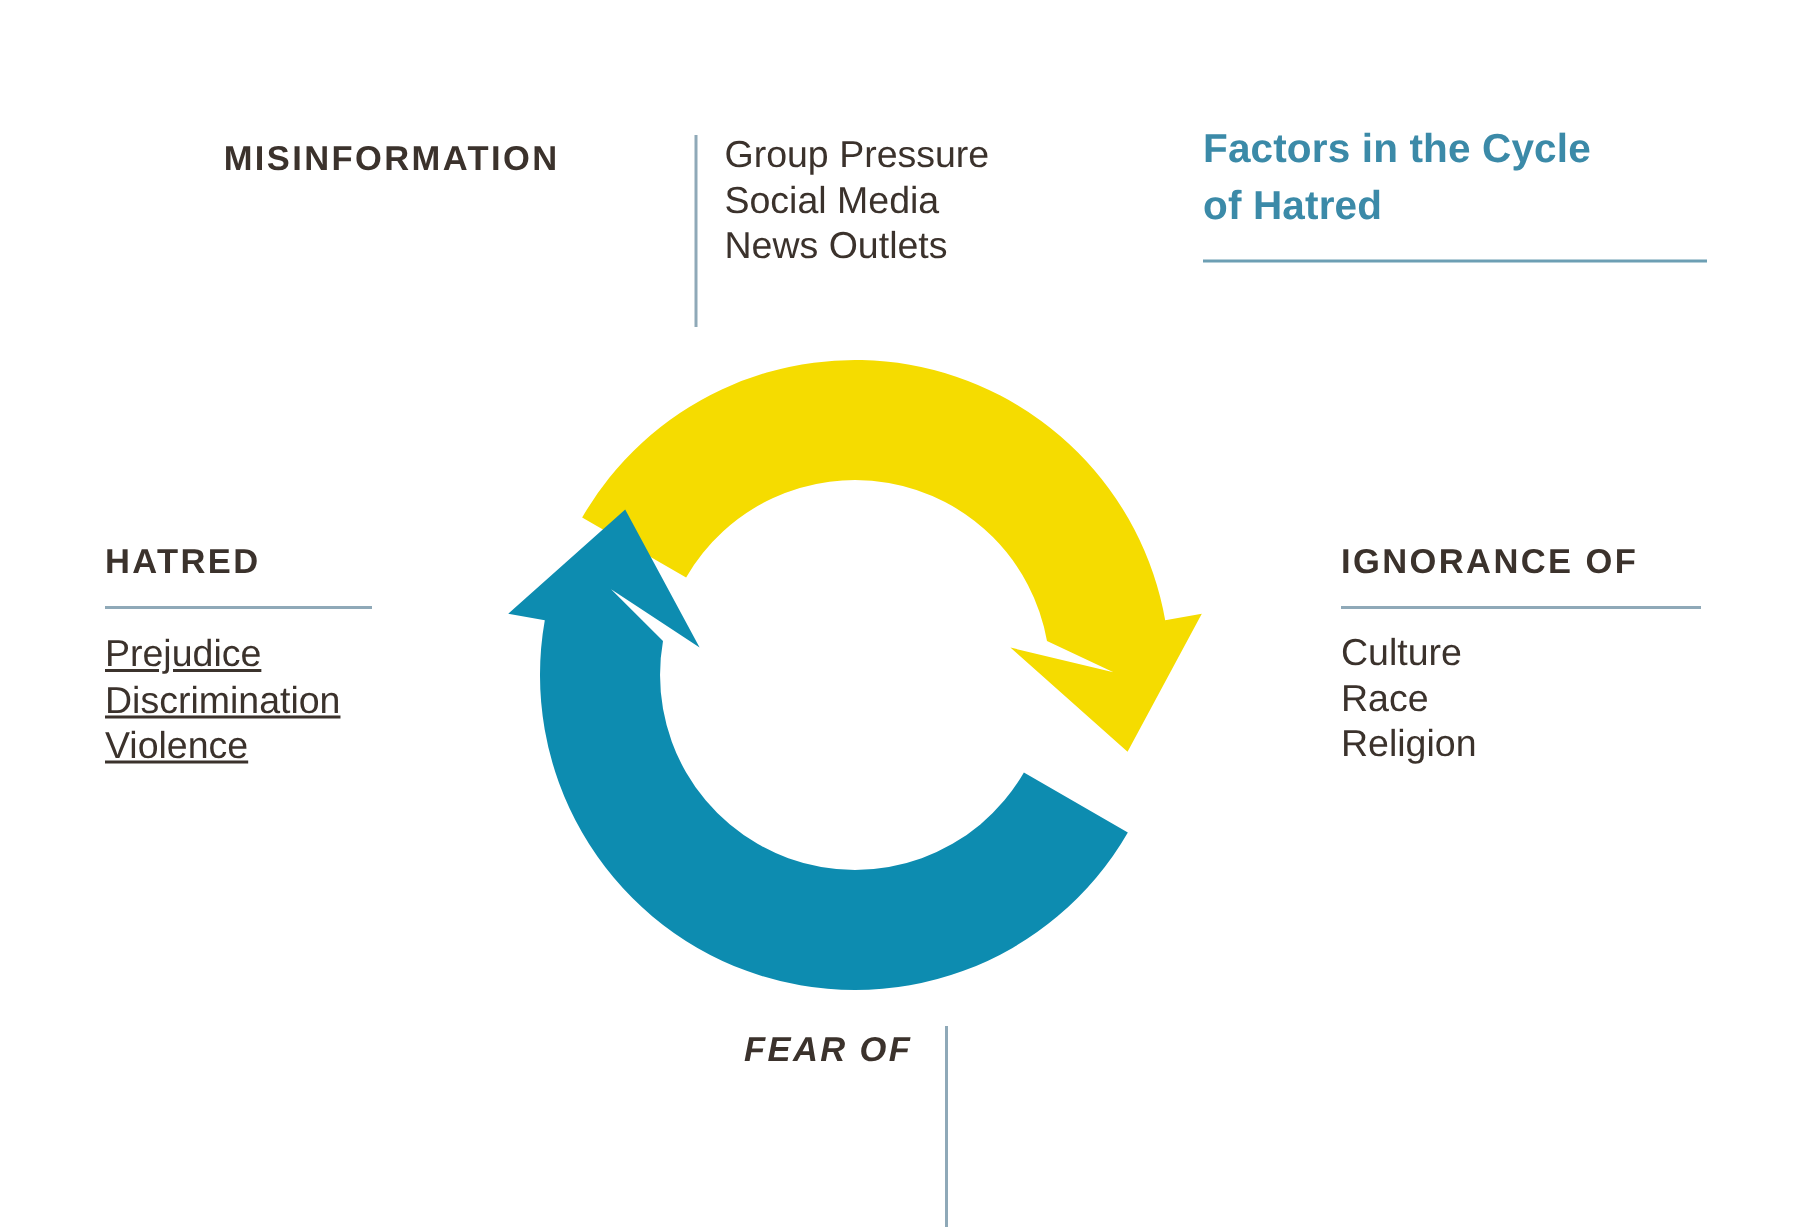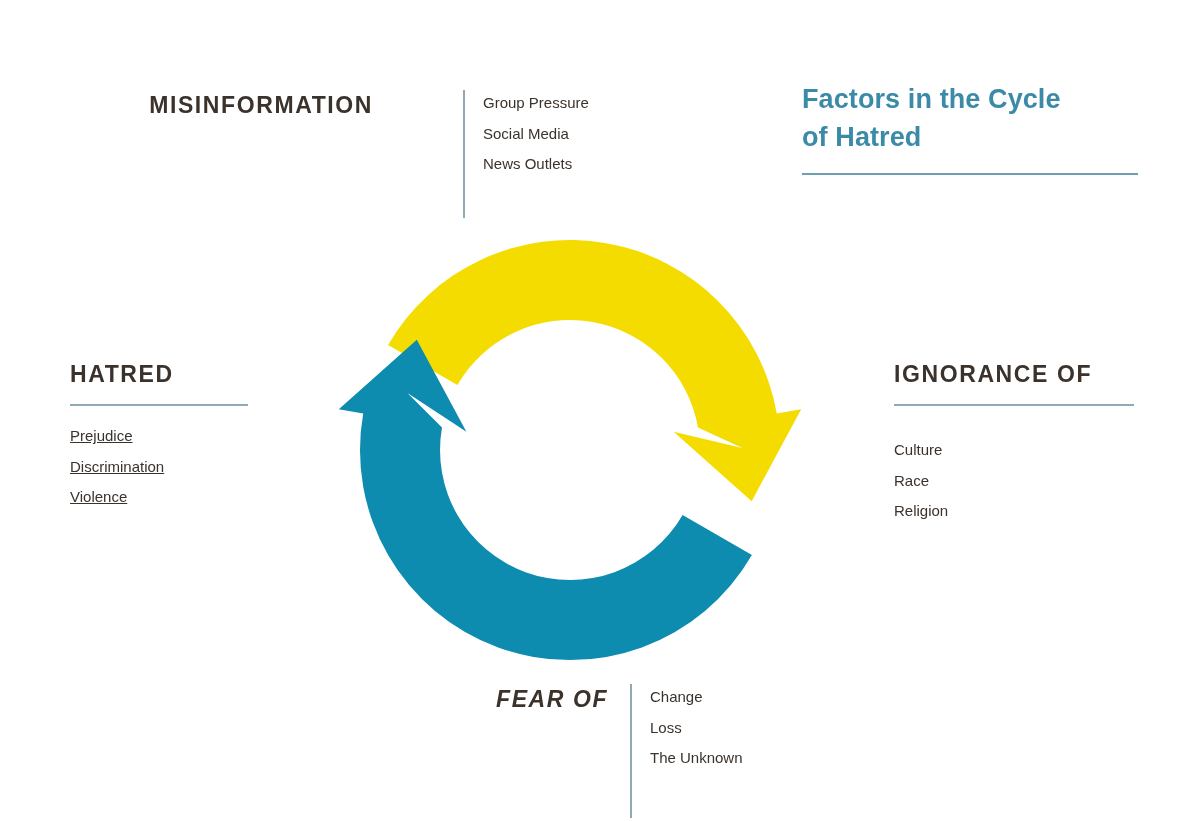--- a/index.html
+++ b/index.html
@@ -43,21 +43,21 @@
     font-size: 23px;
     letter-spacing: 1.6px;
     color: #3b322c;
     white-space: nowrap;
     line-height: 1.1;
   }
 
   .items {
     font-family: "Liberation Sans", sans-serif;
     font-weight: normal;
-    font-size: 15px;
+    font-size: 25px;
     color: #3b322c;
     line-height: 30.5px;
     white-space: nowrap;
   }
 
   .rule-h {
     height: 2px;
     background: #8fa9b8;
     width: 100%;
   }
@@ -128,21 +128,21 @@
   
   #ignorance-block {
     left: 894px;
     top: 362px;
     width: 240px;
   }
   #ignorance-block .rule-h {
     margin-top: 17px;
   }
   #ignorance-block .items {
-    margin-top: 29px;
+    margin-top: 14px;
   }
 
   
   #fear-block {
     left: 480px;
     top: 682px;
     width: 460px;
     height: 136px;
   }
   #fear-block .heading {
@@ -217,20 +217,15 @@
     <div class="items">
       <div>Culture</div>
       <div>Race</div>
       <div>Religion</div>
     </div>
   </div>
 
   <div class="block" id="fear-block">
     <div class="heading">FEAR OF</div>
     <div class="rule-v"></div>
-    <div class="items">
-      <div>Change</div>
-      <div>Loss</div>
-      <div>The Unknown</div>
-    </div>
   </div>
 
 </div>
 
 </body></html>

